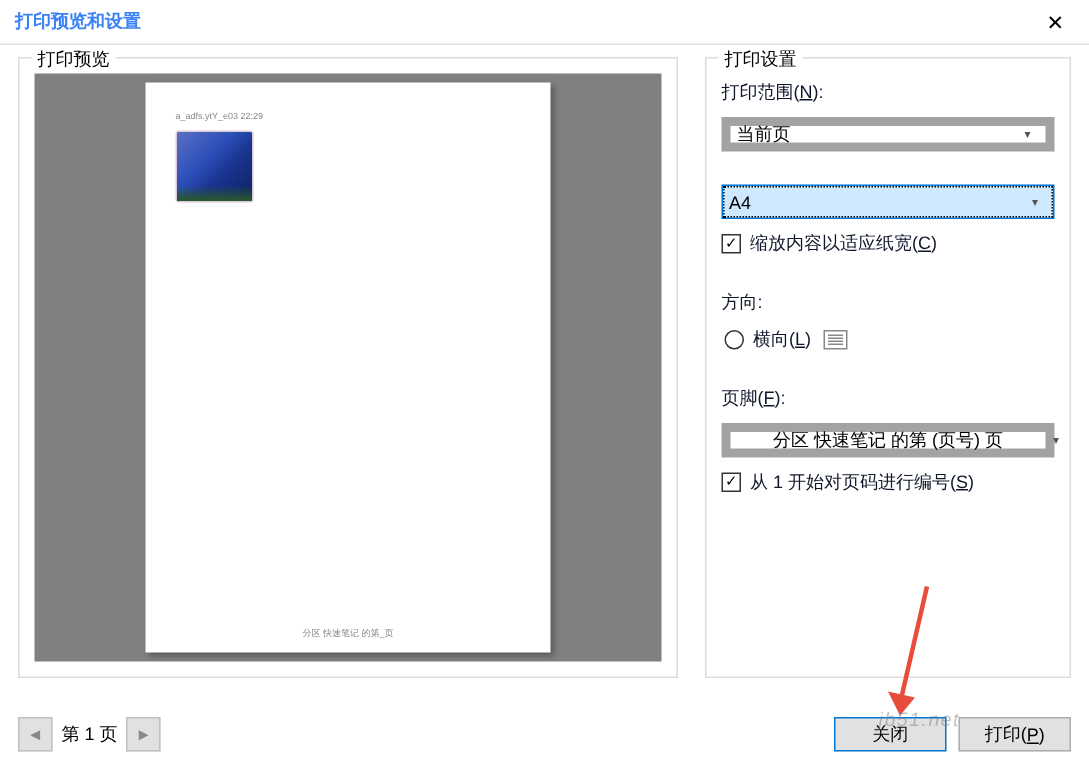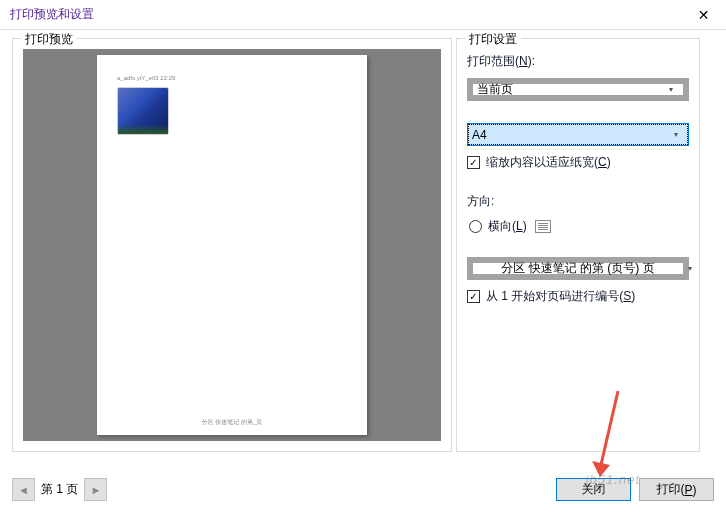--- a/index.html
+++ b/index.html
@@ -1,22 +1,22 @@
 <!DOCTYPE html>
 <html><head>
 <meta charset="utf-8">
 <style>
 * { box-sizing: border-box; margin: 0; padding: 0; font-family: "Microsoft YaHei", "Segoe UI", sans-serif; font-size: 12px; }
 body { background: #fff; width: 726px; height: 513px; overflow: hidden; position: relative; }
 
 .titlebar { height: 30px; background: #fff; border-bottom: 1px solid #e0e0e0; display: flex; align-items: center; padding-left: 10px; position: relative; }
-.titlebar .title { color: #4c1d95; }
+.titlebar .title { color: #3b82f6; font-weight: bold; }
 .titlebar .close { position: absolute; right: 0; top: 0; width: 45px; height: 30px; display: flex; align-items: center; justify-content: center; font-size: 14px; }
 
-.content { display: flex; padding: 8px 12px 0 12px; gap: 4px; }
+.content { display: flex; padding: 8px 12px 0 12px; gap: 18px; }
 
 .group { border: 1px solid #dcdcdc; position: relative; padding: 10px; }
 .group-label { position: absolute; top: -8px; left: 8px; background: #fff; padding: 0 4px; color: #000; }
 
 .left-group { width: 440px; height: 414px; }
 .right-group { width: 244px; height: 414px; }
 
 .preview-area { width: 100%; height: 100%; background: #808080; display: flex; align-items: center; justify-content: center; padding: 6px; }
 .page { width: 270px; height: 380px; background: #fff; position: relative; box-shadow: 2px 2px 4px rgba(0,0,0,0.3); padding: 20px; }
 .page-header-text { font-size: 6px; color: #888; }
@@ -98,20 +98,21 @@
       <div class="label">方向:</div>
 
 
       <div class="radio-row">
         <div class="radio-outer"></div>
         <span class="label"><span>横向(</span><u>L</u><span>)</span></span>
         <div class="page-icon horiz"></div>
       </div>
 
       <div class="section-gap"></div>
+      <div class="label"><span>页脚(</span><u>F</u><span>):</span></div>
       <div class="select" style="justify-content:center;">
         <span>分区 快速笔记 的第 (页号) 页</span>
         <span class="caret" style="position:absolute; right:1px;">▾</span>
       </div>
 
       <div class="checkbox-row">
         <div class="checkbox-box">✓</div>
         <span class="label"><span>从 1 开始对页码进行编号(</span><u>S</u><span>)</span></span>
       </div>
 

